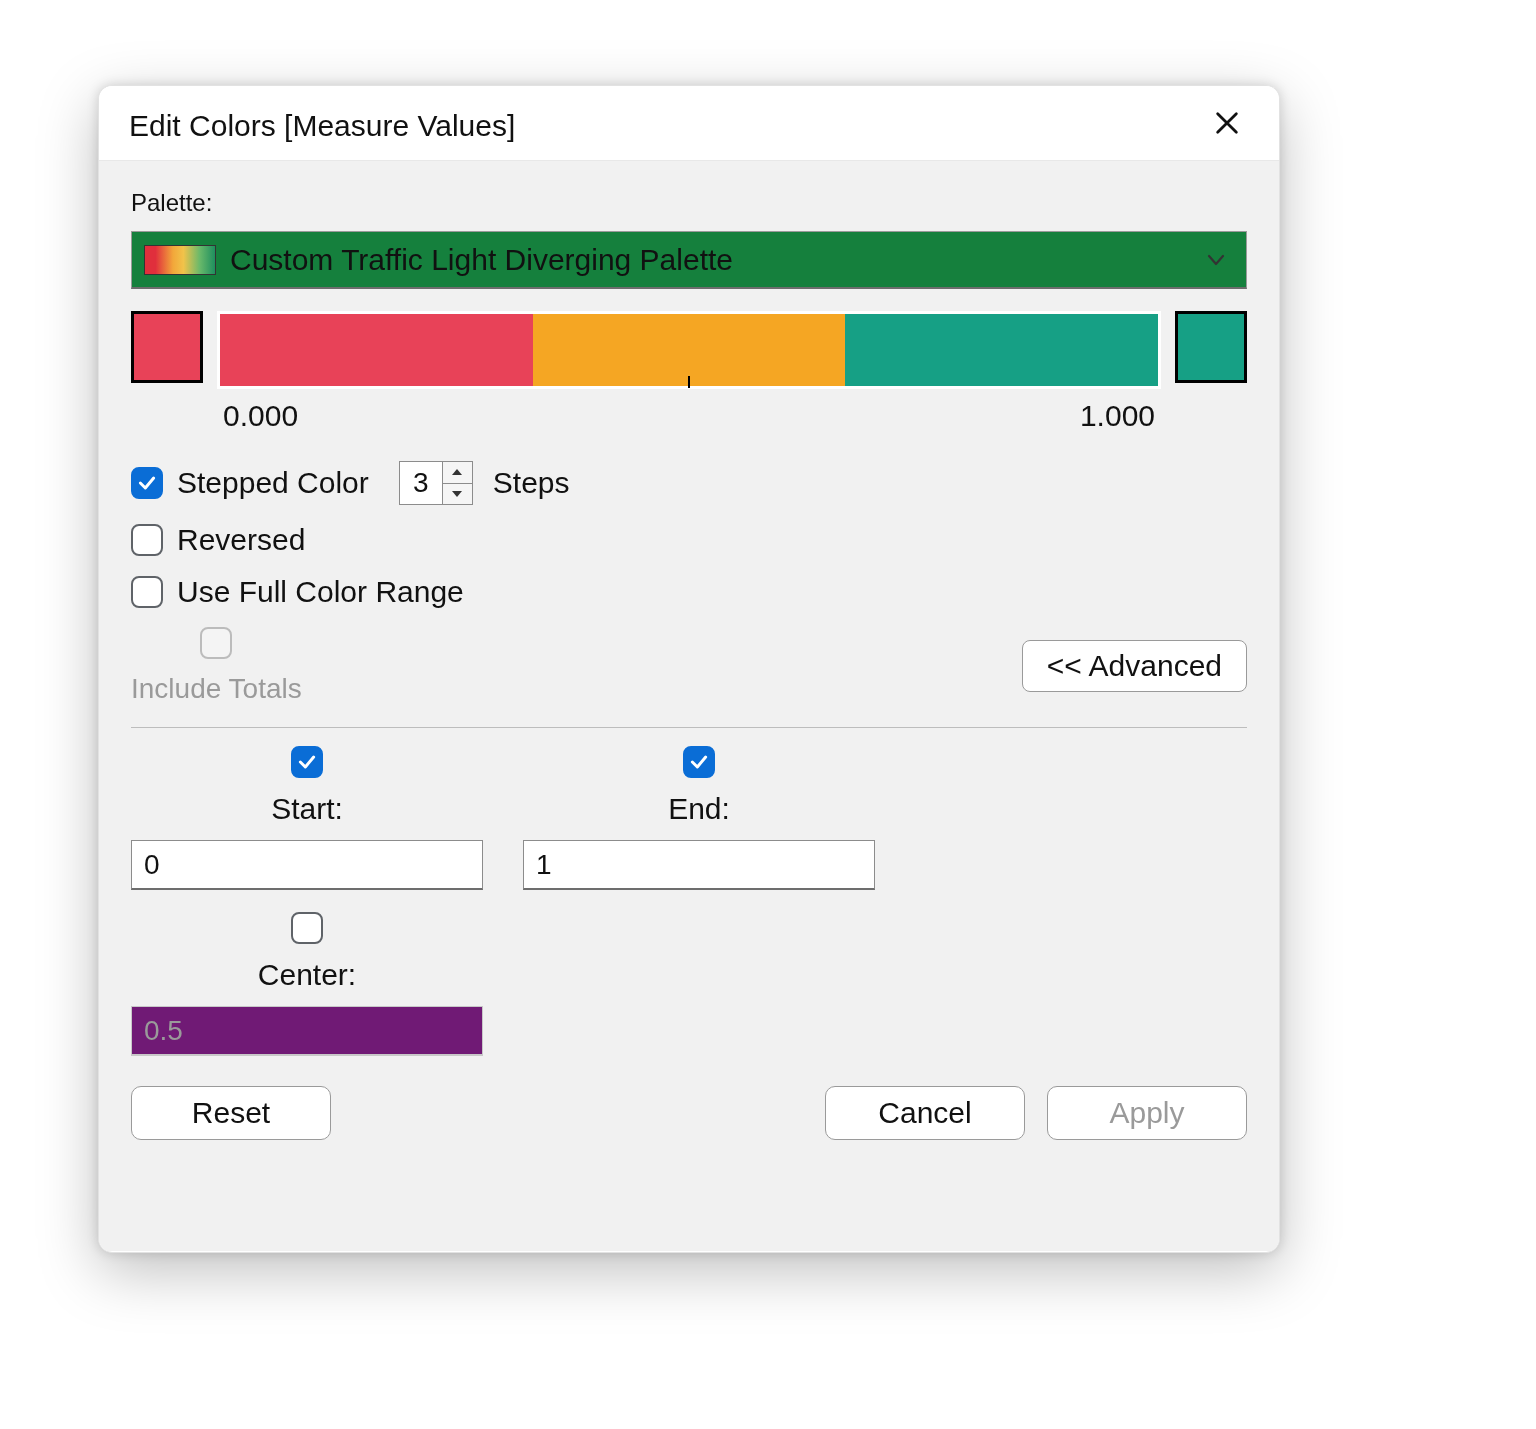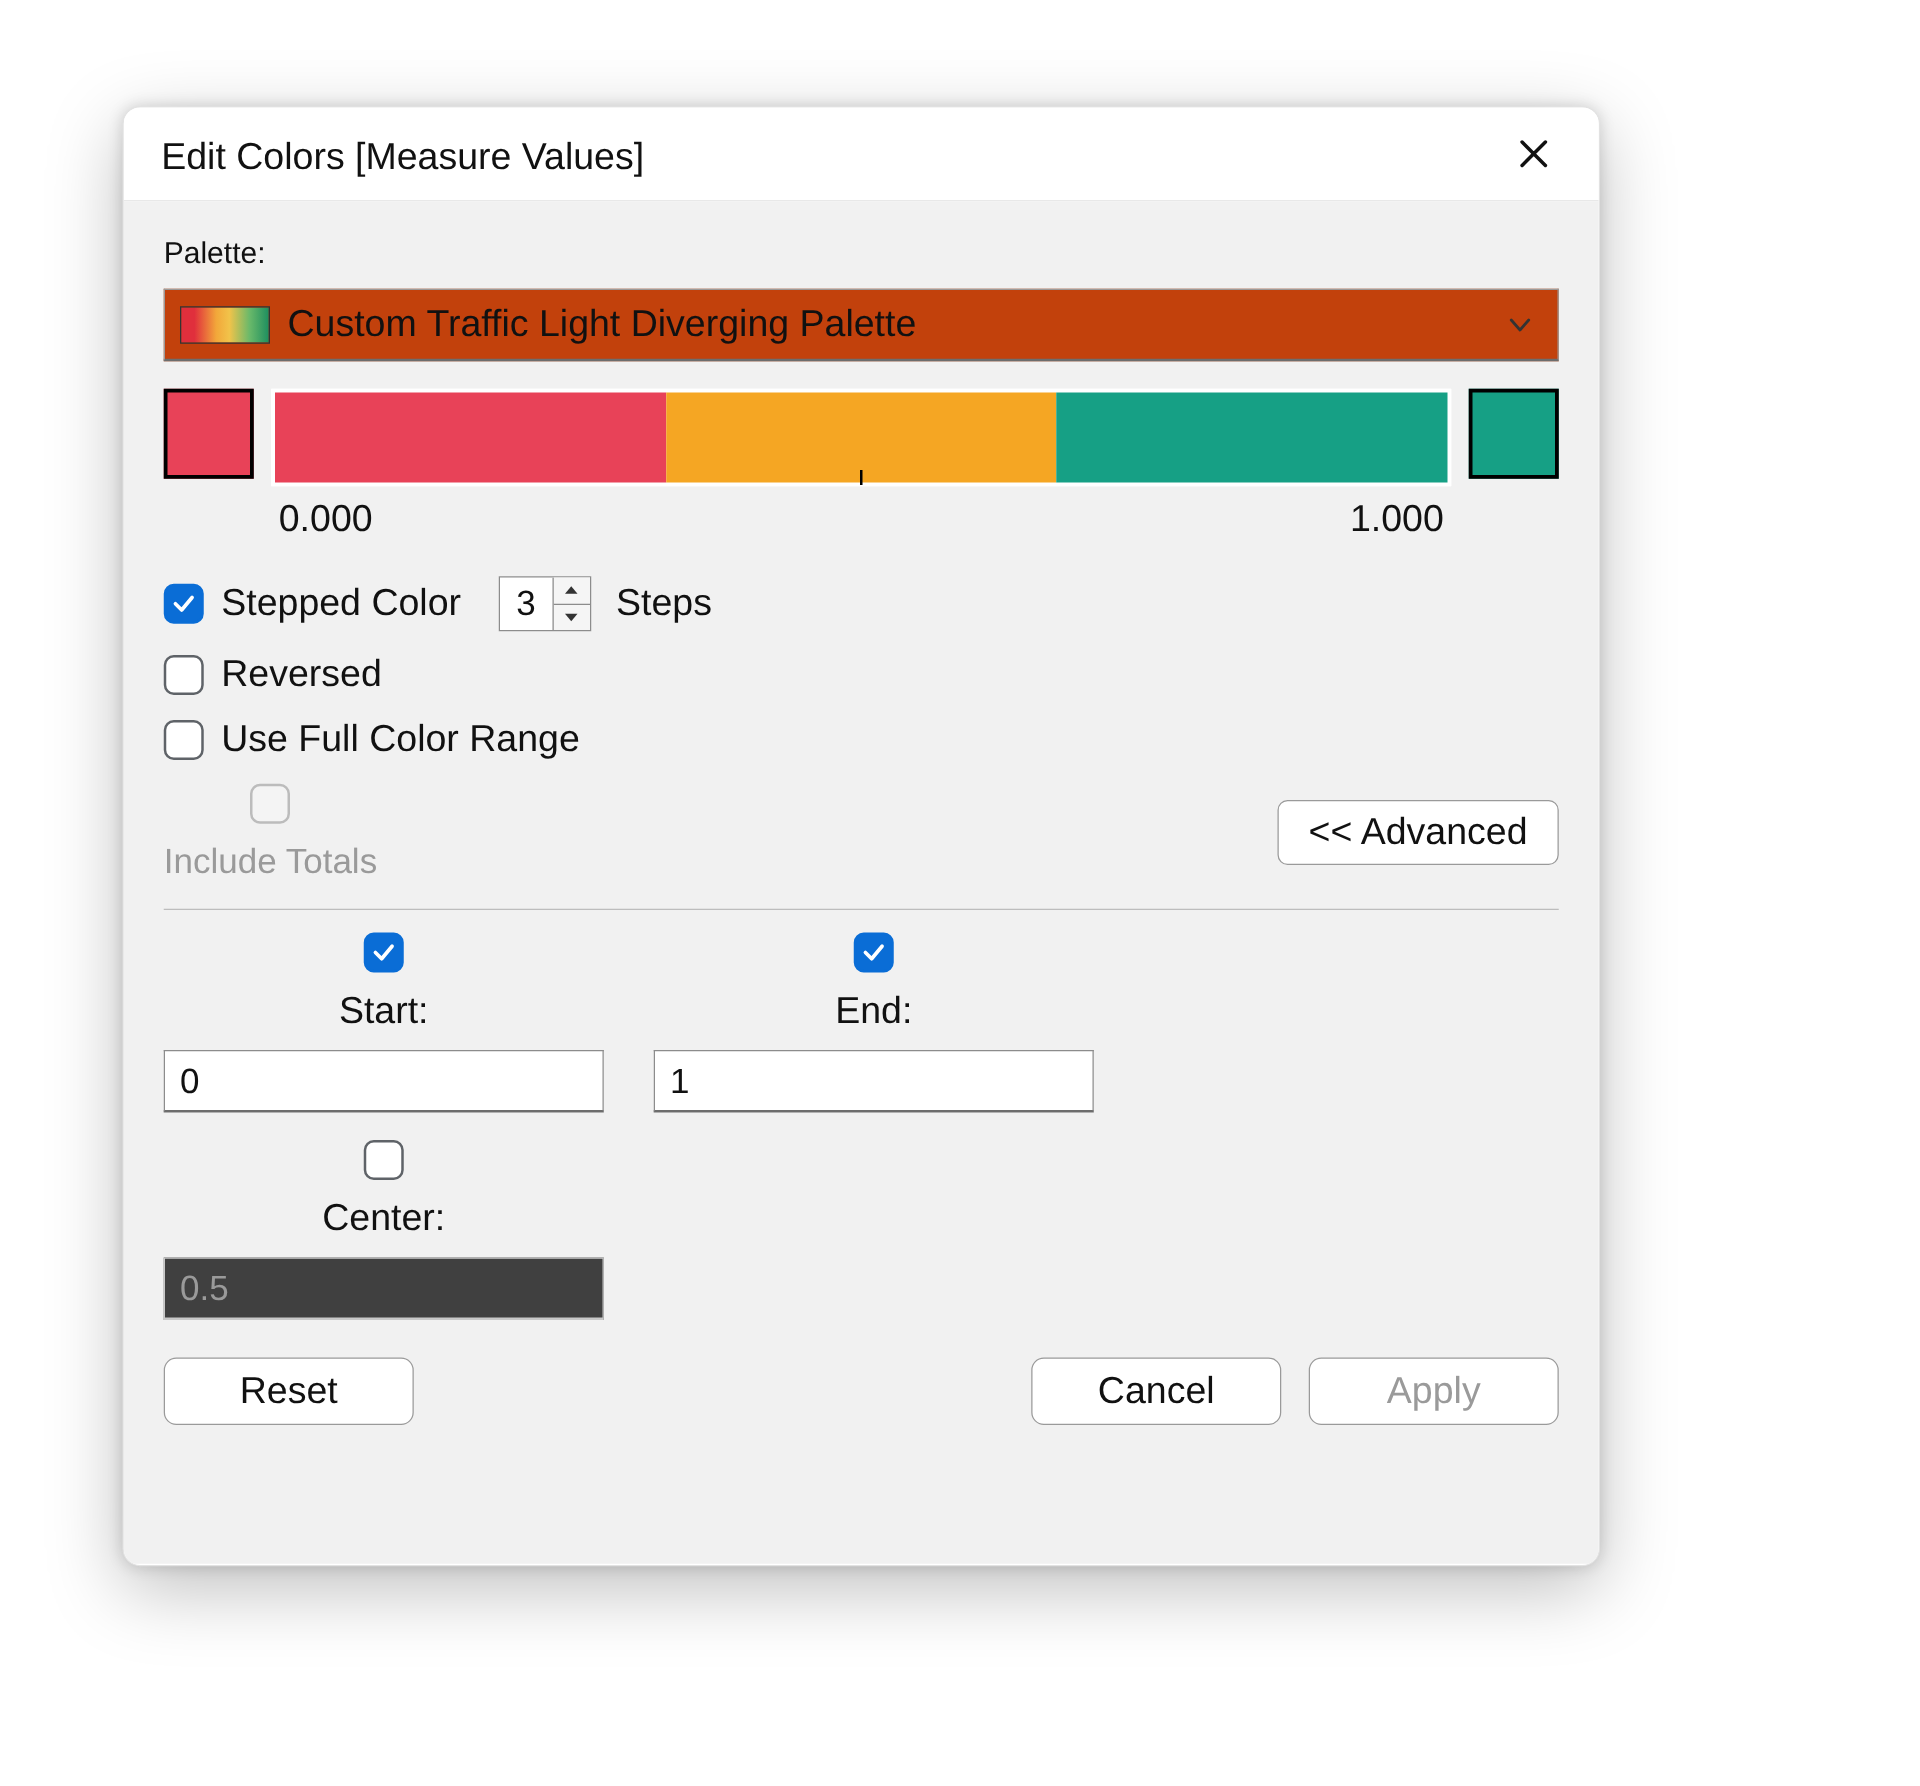--- a/index.html
+++ b/index.html
@@ -36,21 +36,21 @@
     cursor: pointer;
   }
   .close-x svg { width: 28px; height: 28px; }
   .body {
     background: #f1f1f1;
     padding: 28px 32px 30px 32px;
     height: calc(100% - 76px);
   }
   .section-label { font-size: 24px; color:#111; margin-bottom: 14px; }
   .palette-select {
-    background: #c2410c;
+    background: #15803d;
     border: 1px solid #9a9a9a;
     border-bottom: 2px solid #6d6d6d;
     height: 58px;
     display: flex;
     align-items: center;
     padding: 0 18px 0 12px;
     gap: 14px;
     margin-bottom: 22px;
     cursor: pointer;
   }
@@ -192,21 +192,21 @@
   .text-input {
     width: 100%; height: 50px;
     border: 1px solid #8c8c8c;
     border-bottom: 2px solid #6d6d6d;
     background: #fff;
     padding: 0 12px;
     font-size: 28px;
     color:#111;
   }
   .text-input.disabled {
-    background: #404040;
+    background: #701a75;
     color: #9a9a9a;
     border-color: #c8c8c8;
   }
   .center-row { margin-top: 22px; width: 352px; }
   .button-row {
     display: flex;
     gap: 22px;
     margin-top: 30px;
     align-items: center;
   }

